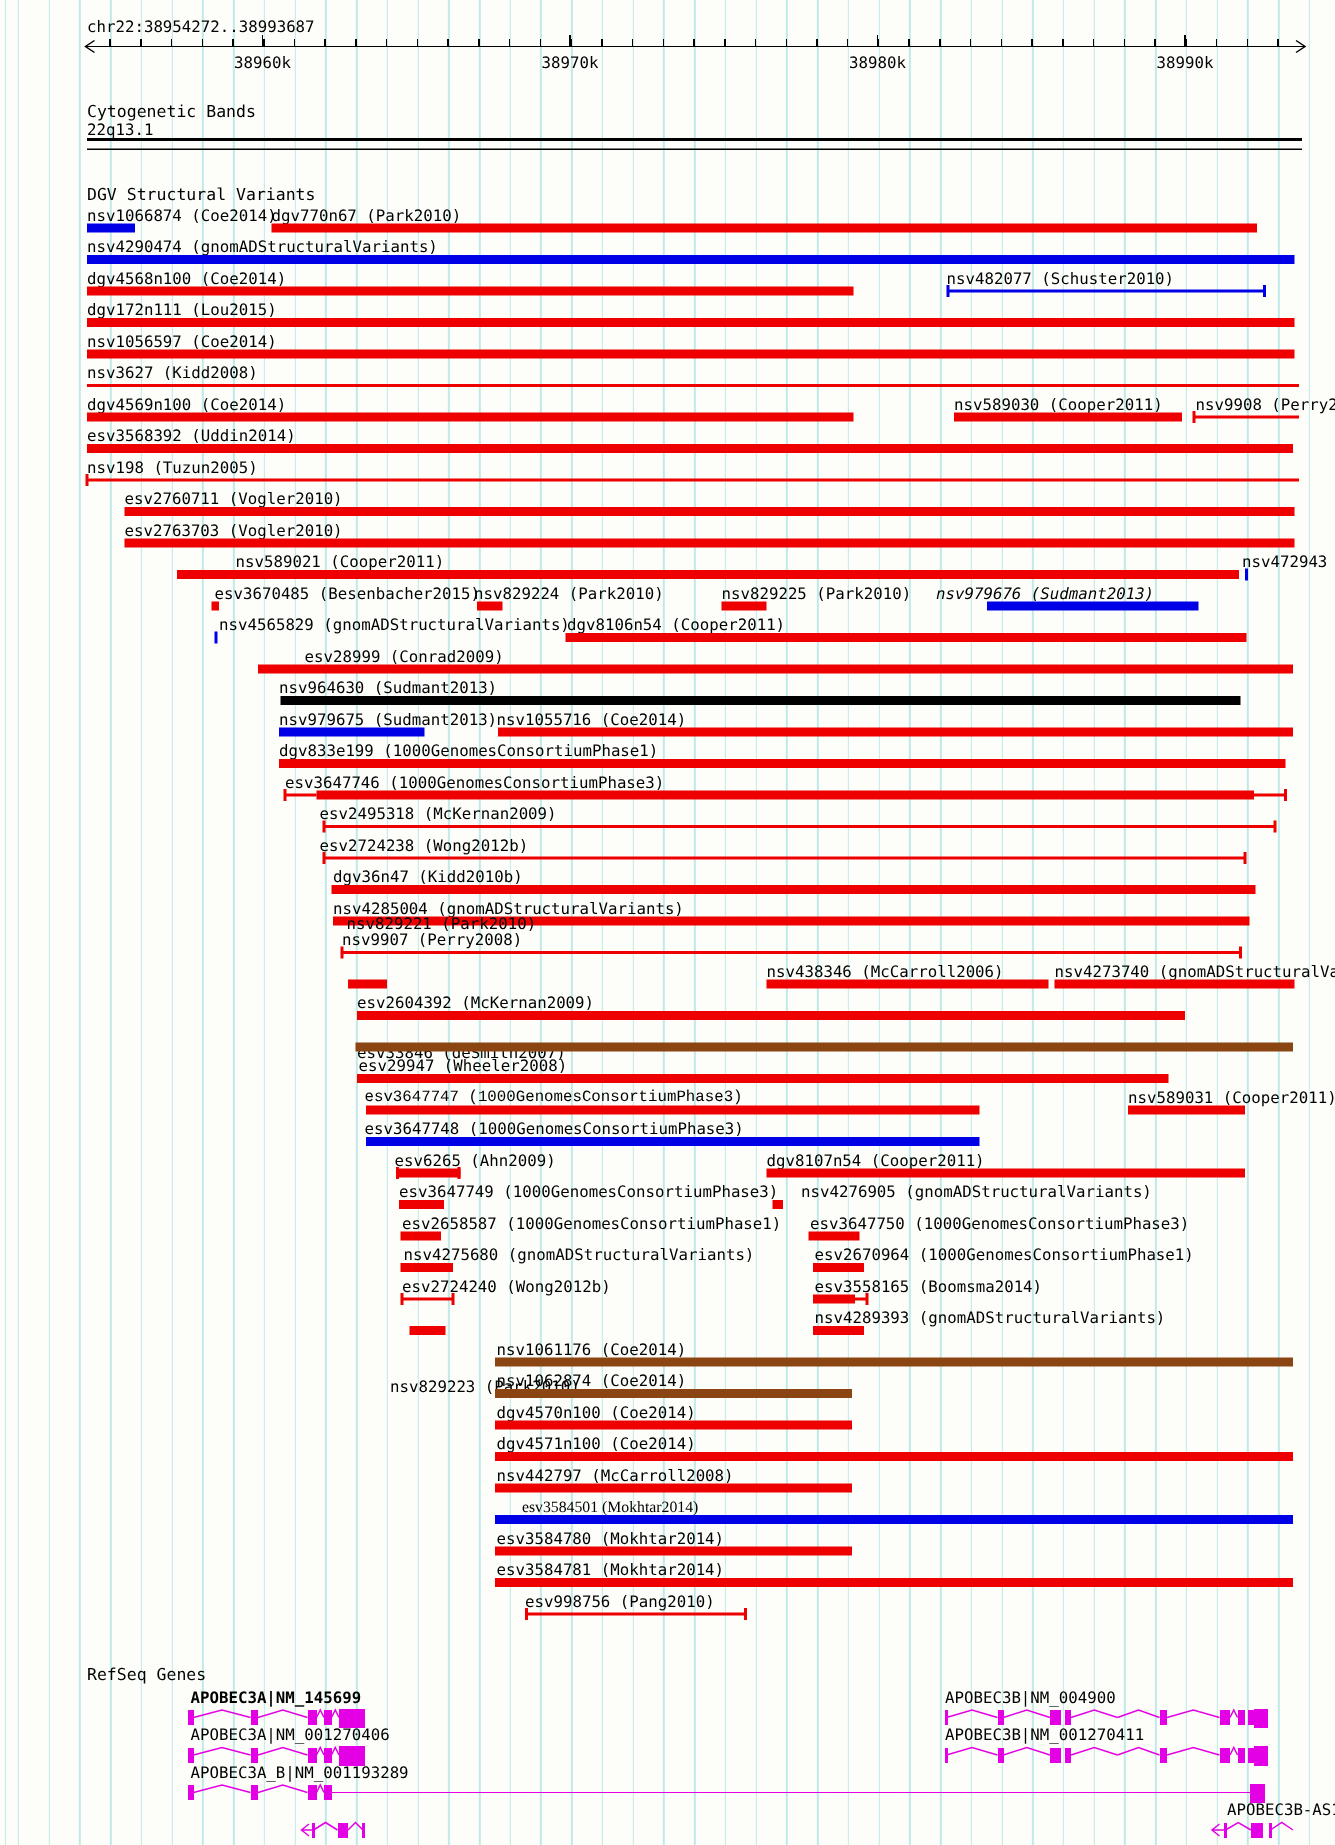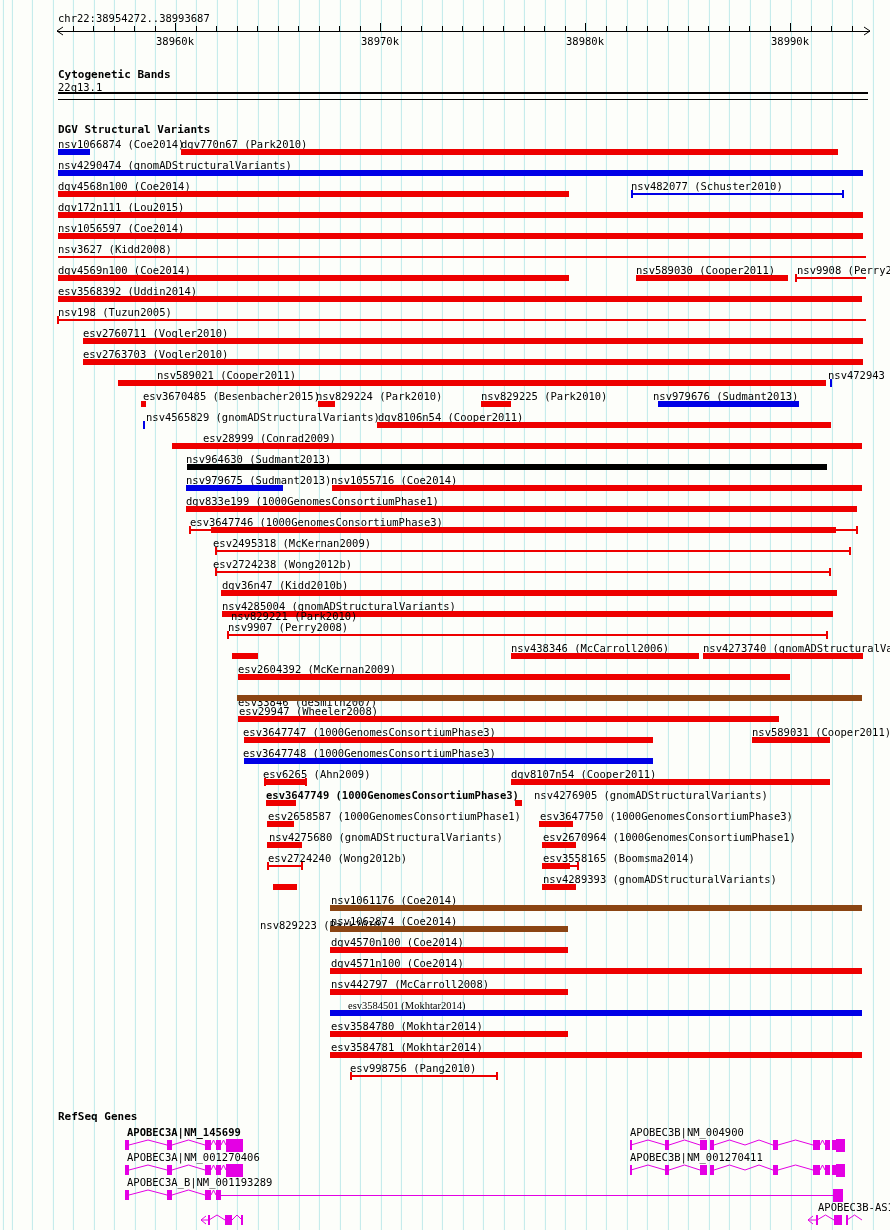--- a/index.html
+++ b/index.html
@@ -4,21 +4,21 @@
 <style>
   html,body{margin:0;padding:0;}
   #panel{
     position:relative;width:890px;height:1230px;overflow:hidden;
     background-color:#fdfefa;
     background-image:repeating-linear-gradient(90deg,#bfeaea 0px,#bfeaea 1px,transparent 1px,transparent 20.49px);
     background-position:11.9px 0;
     font-family:"DejaVu Sans Mono",monospace;color:#000;
   }
   .t{position:absolute;white-space:pre;font-size:10.5px;line-height:11px;}
-  .title{font-weight:bold;font-size:11px;line-height:12px;}
+  .title{font-weight:normal;font-size:11px;line-height:12px;}
   .vl{position:absolute;white-space:pre;font-size:10.5px;line-height:11px;cursor:pointer;}
   .seg{position:absolute;cursor:pointer;}
   .gl{position:absolute;white-space:pre;font-size:10.5px;line-height:11px;cursor:pointer;}
   svg{position:absolute;left:0;top:0;}
   #band-box{position:absolute;border-top:2px solid #000;border-bottom:1px solid #000;}
 </style>
 </head>
 <body>
 
 <div id="panel">
@@ -119,21 +119,21 @@
       <div class="vl" style="left: 136px; top: 370px; margin-left: 21px;">nsv589021 (Cooper2011)</div>
       <div class="seg" style="left: 118px; top: 380px; width: 708px; height: 6px; background: rgb(238, 0, 0);"></div>
       <div class="vl" style="left: 828px; top: 370px;">nsv472943</div>
       <div class="seg" style="left: 830px; top: 379px; width: 2px; height: 8px; background: rgb(0, 0, 230);"></div>
       <div class="vl" style="left: 143px; top: 391px;">esv3670485 (Besenbacher2015)</div>
       <div class="seg" style="left: 141px; top: 401px; width: 5px; height: 6px; background: rgb(238, 0, 0);"></div>
       <div class="vl" style="left: 316px; top: 391px;">nsv829224 (Park2010)</div>
       <div class="seg" style="left: 318px; top: 401px; width: 17px; height: 6px; background: rgb(238, 0, 0);"></div>
       <div class="vl" style="left: 481px; top: 391px;">nsv829225 (Park2010)</div>
       <div class="seg" style="left: 481px; top: 401px; width: 30px; height: 6px; background: rgb(238, 0, 0);"></div>
-      <div class="vl" style="left: 653px; top: 391px;">nsv979676 (Sudmant2013)</div>
+      <div class="vl" style="left: 624px; top: 391px; font-style: italic;">nsv979676 (Sudmant2013)</div>
       <div class="seg" style="left: 658px; top: 401px; width: 141px; height: 6px; background: rgb(0, 0, 230);"></div>
       <div class="vl" style="left: 146px; top: 412px;">nsv4565829 (gnomADStructuralVariants)</div>
       <div class="seg" style="left: 143px; top: 421px; width: 2px; height: 8px; background: rgb(0, 0, 230);"></div>
       <div class="vl" style="left: 378px; top: 412px;">dgv8106n54 (Cooper2011)</div>
       <div class="seg" style="left: 377px; top: 422px; width: 454px; height: 6px; background: rgb(238, 0, 0);"></div>
       <div class="vl" style="left: 172px; top: 433px; margin-left: 31px;">esv28999 (Conrad2009)</div>
       <div class="seg" style="left: 172px; top: 443px; width: 690px; height: 6px; background: rgb(238, 0, 0);"></div>
       <div class="vl" style="left: 186px; top: 454px;">nsv964630 (Sudmant2013)</div>
       <div class="seg" style="left: 187px; top: 464px; width: 640px; height: 6px; background: rgb(0, 0, 0);"></div>
       <div class="vl" style="left: 186px; top: 475px;">nsv979675 (Sudmant2013)</div>
@@ -169,33 +169,33 @@
       <div class="vl" style="left: 511px; top: 643px;">nsv438346 (McCarroll2006)</div>
       <div class="seg" style="left: 511px; top: 653px; width: 188px; height: 6px; background: rgb(238, 0, 0);"></div>
       <div class="vl" style="left: 703px; top: 643px;">nsv4273740 (gnomADStructuralVariants)</div>
       <div class="seg" style="left: 703px; top: 653px; width: 160px; height: 6px; background: rgb(238, 0, 0);"></div>
       <div class="vl" style="left: 238px; top: 664px;">esv2604392 (McKernan2009)</div>
       <div class="seg" style="left: 238px; top: 674px; width: 552px; height: 6px; background: rgb(238, 0, 0);"></div>
       <div class="vl" style="left: 238px; top: 685px; margin-top: 12px;">esv33846 (deSmith2007)</div>
       <div class="seg" style="left: 237px; top: 695px; width: 625px; height: 6px; background: rgb(139, 69, 19);"></div>
       <div class="vl" style="left: 239px; top: 706px;">esv29947 (Wheeler2008)</div>
       <div class="seg" style="left: 238px; top: 716px; width: 541px; height: 6px; background: rgb(238, 0, 0);"></div>
-      <div class="vl" style="left: 243px; top: 727px;">esv3647747 (1000GenomesConsortiumPhase3)</div>
+      <div class="vl" style="left: 243px; top: 727px; font-family: Liberation Mono, monospace;">esv3647747 (1000GenomesConsortiumPhase3)</div>
       <div class="seg" style="left: 244px; top: 737px; width: 409px; height: 6px; background: rgb(238, 0, 0);"></div>
       <div class="vl" style="left: 752px; top: 727px;">nsv589031 (Cooper2011)</div>
       <div class="seg" style="left: 752px; top: 737px; width: 78px; height: 6px; background: rgb(238, 0, 0);"></div>
       <div class="vl" style="left: 243px; top: 748px;">esv3647748 (1000GenomesConsortiumPhase3)</div>
       <div class="seg" style="left: 244px; top: 758px; width: 409px; height: 6px; background: rgb(0, 0, 230);"></div>
       <div class="vl" style="left: 263px; top: 769px;">esv6265 (Ahn2009)</div>
       <div class="seg" style="left: 264px; top: 778px; width: 2px; height: 8px; background: rgb(238, 0, 0);"></div>
       <div class="seg" style="left: 264px; top: 779px; width: 43px; height: 6px; background: rgb(238, 0, 0);"></div>
       <div class="seg" style="left: 305px; top: 778px; width: 2px; height: 8px; background: rgb(238, 0, 0);"></div>
       <div class="vl" style="left: 511px; top: 769px;">dgv8107n54 (Cooper2011)</div>
       <div class="seg" style="left: 511px; top: 779px; width: 319px; height: 6px; background: rgb(238, 0, 0);"></div>
-      <div class="vl" style="left: 266px; top: 790px; font-weight: bold;">esv3647749 (1000GenomesConsortiumPhase3)</div>
+      <div class="vl" style="left: 266px; top: 790px;">esv3647749 (1000GenomesConsortiumPhase3)</div>
       <div class="seg" style="left: 266px; top: 800px; width: 30px; height: 6px; background: rgb(238, 0, 0);"></div>
       <div class="vl" style="left: 515px; top: 790px; margin-left: 19px;">nsv4276905 (gnomADStructuralVariants)</div>
       <div class="seg" style="left: 515px; top: 800px; width: 7px; height: 6px; background: rgb(238, 0, 0);"></div>
       <div class="vl" style="left: 268px; top: 811px;">esv2658587 (1000GenomesConsortiumPhase1)</div>
       <div class="seg" style="left: 267px; top: 821px; width: 27px; height: 6px; background: rgb(238, 0, 0);"></div>
       <div class="vl" style="left: 540px; top: 811px;">esv3647750 (1000GenomesConsortiumPhase3)</div>
       <div class="seg" style="left: 539px; top: 821px; width: 34px; height: 6px; background: rgb(238, 0, 0);"></div>
       <div class="vl" style="left: 269px; top: 832px;">nsv4275680 (gnomADStructuralVariants)</div>
       <div class="seg" style="left: 267px; top: 842px; width: 35px; height: 6px; background: rgb(238, 0, 0);"></div>
       <div class="vl" style="left: 543px; top: 832px;">esv2670964 (1000GenomesConsortiumPhase1)</div>

